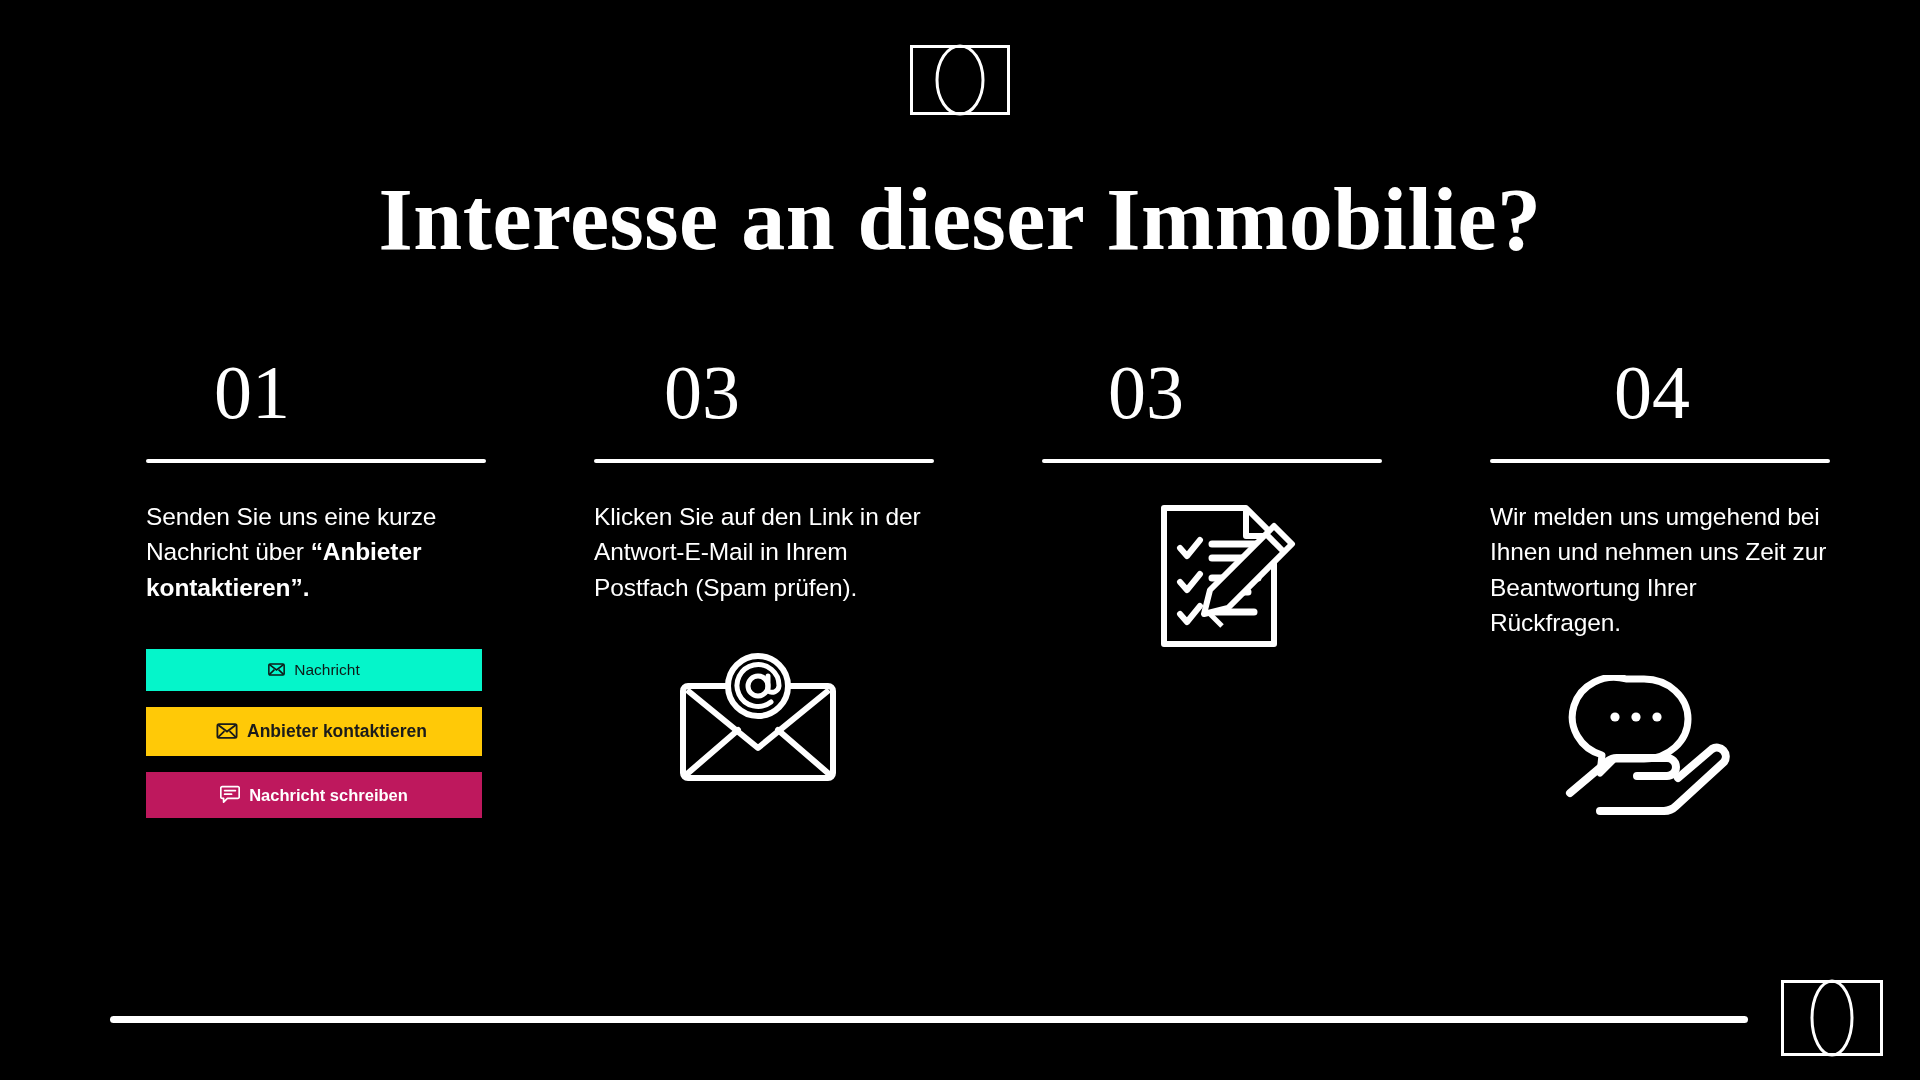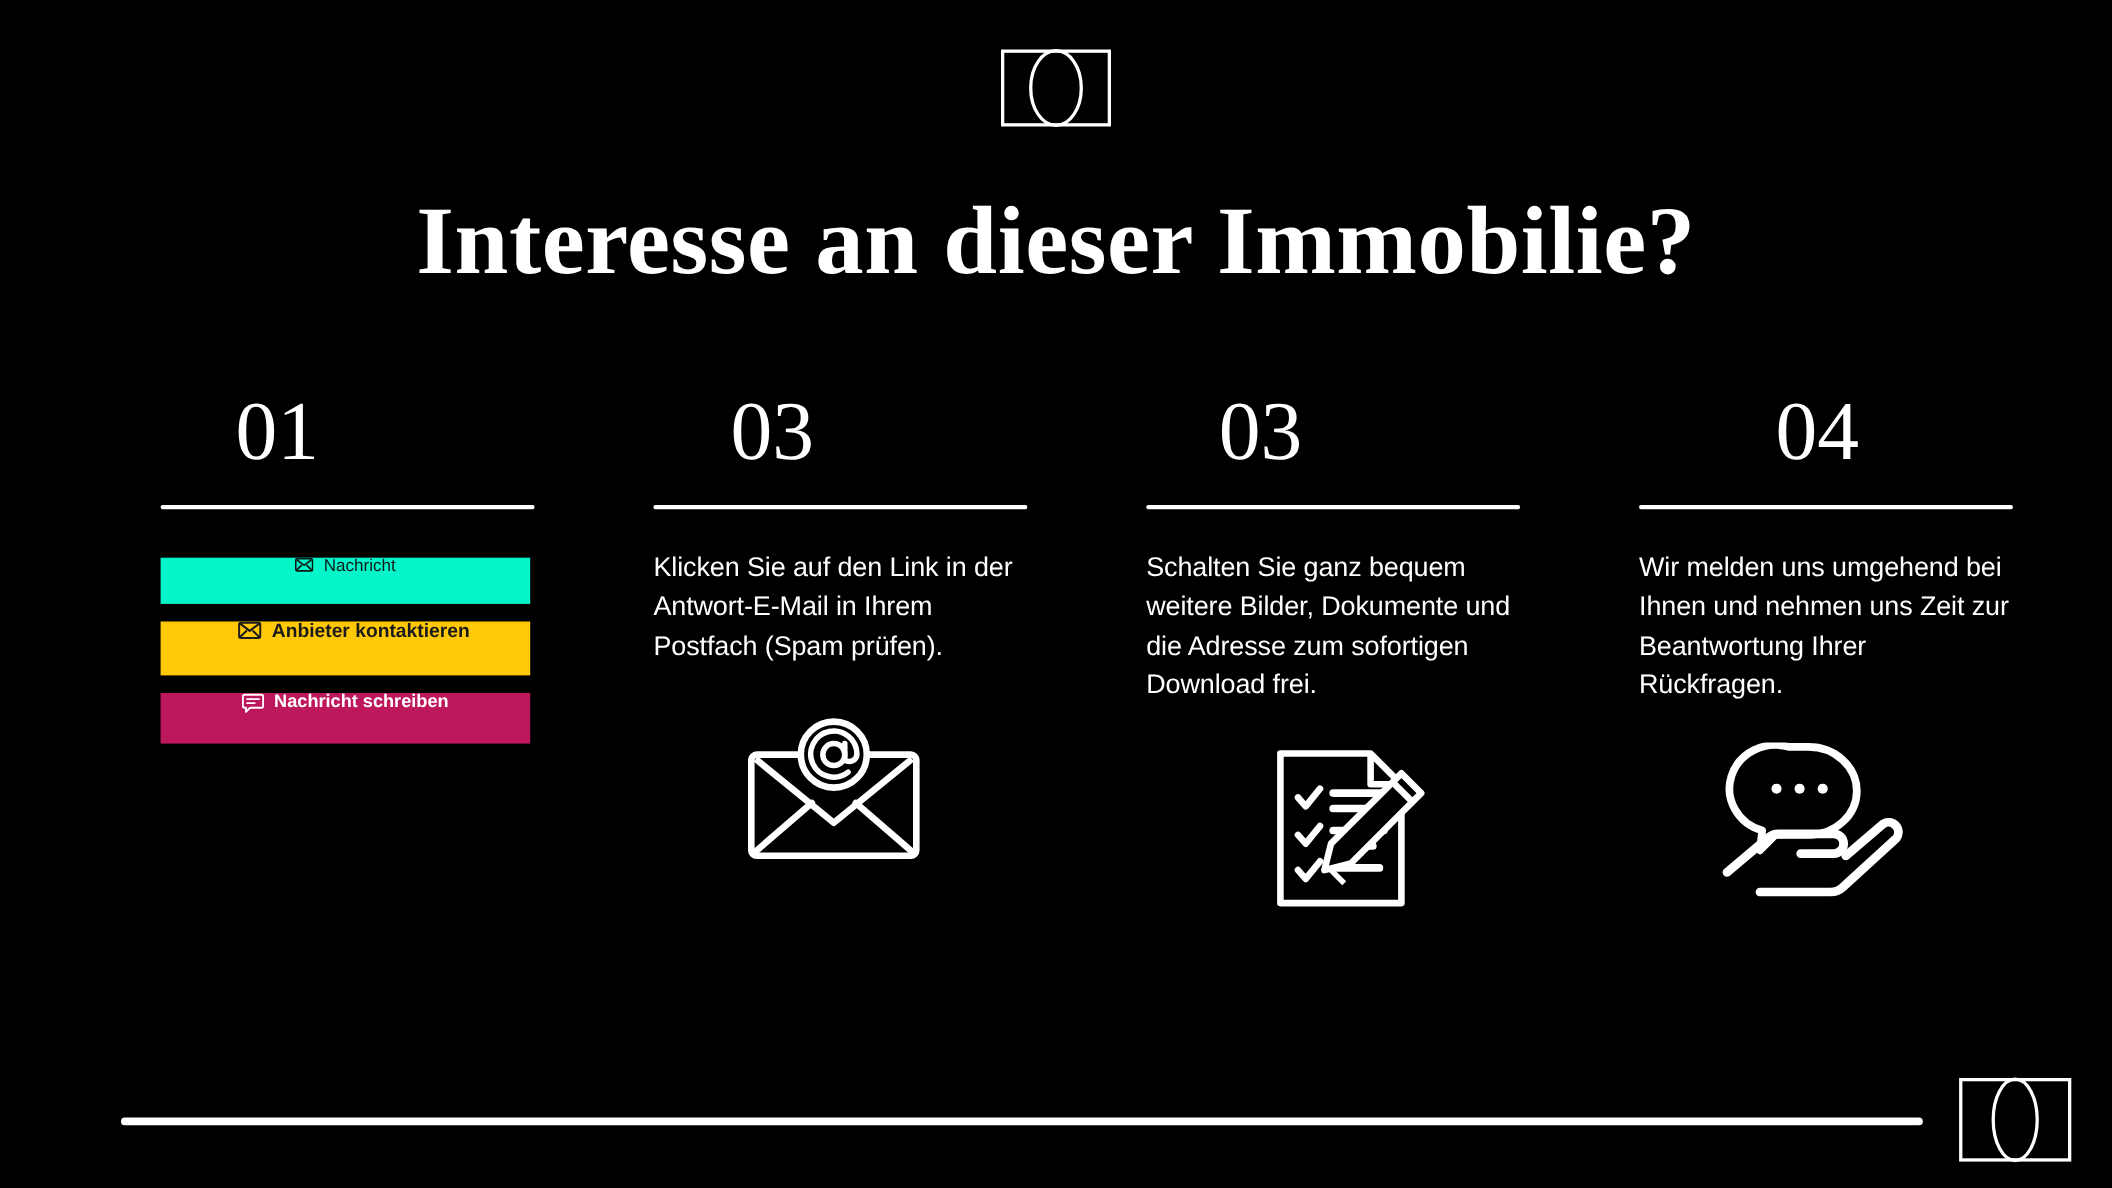--- a/index.html
+++ b/index.html
@@ -125,21 +125,21 @@
     margin-top: 44px;
     width: 336px;
     display: flex;
     flex-direction: column;
     gap: 16px;
   }
 
   .btn {
     height: 42px;
     display: flex;
-    align-items: flex-start;
+    align-items: center;
     justify-content: center;
     gap: 9px;
     font-family: "Liberation Sans", sans-serif;
     line-height: 1;
     user-select: none;
     cursor: pointer;
   }
 
   .btn-nachricht {
     background: #05f5ca;
@@ -208,20 +208,23 @@
   </svg>
 </div>
 
 <h1 class="headline">Interesse an dieser Immobilie?</h1>
 
 <div class="steps">
 
   <div class="step step-1">
     <div class="step-number">01</div>
     <div class="step-rule"></div>
+    <div class="step-text">
+      <span>Senden Sie uns eine kurze Nachricht über </span><b>“Anbieter kontaktieren”.</b>
+    </div>
 
     <div class="btn-stack">
 
       <div class="btn btn-nachricht">
         <svg width="17" height="13" viewBox="0 0 20 15">
           <rect x="1" y="1" width="18" height="13" rx="1.5" fill="none" stroke="#0e1a17" stroke-width="1.8"></rect>
           <path d="M1.8 1.8 L10 8 L18.2 1.8" fill="none" stroke="#0e1a17" stroke-width="1.8"></path>
           <path d="M1.8 13.2 L7.6 7.6 M18.2 13.2 L12.4 7.6" fill="none" stroke="#0e1a17" stroke-width="1.8"></path>
         </svg>
         <span>Nachricht</span>
@@ -259,21 +262,20 @@
         <circle cx="80" cy="34" r="30" fill="#000000" stroke="#ffffff" stroke-width="6"></circle>
         <circle cx="80" cy="34" r="10" fill="none" stroke="#ffffff" stroke-width="5"></circle>
         <path d="M90 24 V39 a7 7 0 0 0 11 -5 a21 21 0 1 0 -8 16" fill="none" stroke="#ffffff" stroke-width="5" stroke-linecap="round"></path>
       </svg>
     </div>
   </div>
 
   <div class="step step-3">
     <div class="step-number">03</div>
     <div class="step-rule"></div>
-    <div class="step-text">Schalten Sie ganz bequem weitere Bilder, Dokumente und die Adresse zum sofortigen Download frei.</div>
     <div class="step-icon">
       <svg width="148" height="148" viewBox="0 0 148 148">
         <path d="M10 6 H92 L120 34 V142 H10 Z" fill="none" stroke="#ffffff" stroke-width="6" stroke-linejoin="round"></path>
         <path d="M92 6 V34 H120" fill="none" stroke="#ffffff" stroke-width="6" stroke-linejoin="round"></path>
         <path d="M26 46 l7 8 l13 -16" fill="none" stroke="#ffffff" stroke-width="6" stroke-linecap="round" stroke-linejoin="round"></path>
         <path d="M26 80 l7 8 l13 -16" fill="none" stroke="#ffffff" stroke-width="6" stroke-linecap="round" stroke-linejoin="round"></path>
         <path d="M26 112 l7 8 l13 -16" fill="none" stroke="#ffffff" stroke-width="6" stroke-linecap="round" stroke-linejoin="round"></path>
         <path d="M58 42 H104 M58 56 H94 M58 76 H104 M58 90 H94 M58 110 H100" stroke="#ffffff" stroke-width="7" stroke-linecap="round"></path>
         <path d="M120 24 l18 18 l-64 64 l-24 6 l6 -24 Z" fill="#000000" stroke="#ffffff" stroke-width="6" stroke-linejoin="round"></path>
         <path d="M112 32 l18 18" stroke="#ffffff" stroke-width="6"></path>

